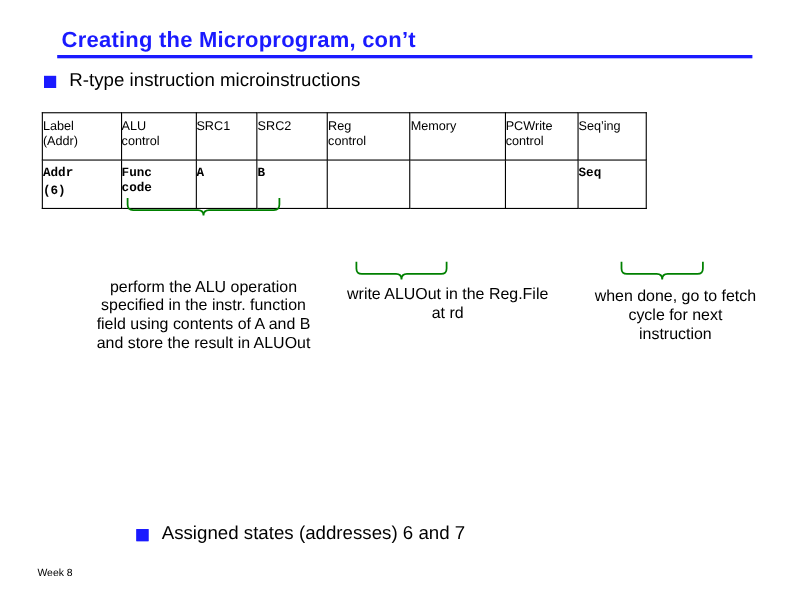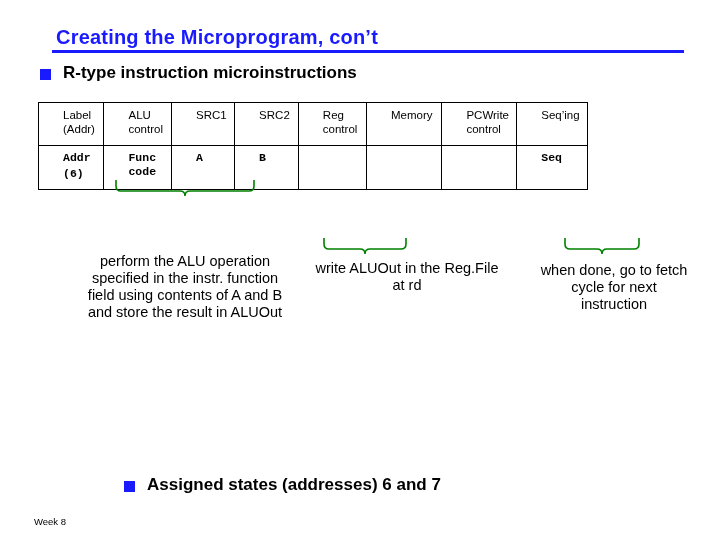--- a/index.html
+++ b/index.html
@@ -38,38 +38,38 @@
   .bullet-mark{
     width:9px;height:9px;
     border:1px solid #1a1aff;
     background:#1a1aff;
     margin-right:12px;
     flex:none;
     transform:translateY(1px);
   }
   .bullet-text{
     font-size:17px;
-    font-weight:bold;
+    font-weight:normal;
     color:#000;
     white-space:nowrap;
   }
   #bullet1{ left:40px; top:63px; }
   #bullet2{ left:124px; top:475px; }
 
   
   .tbl{
     position:absolute;
     left:38px; top:102px;
     border-collapse:collapse;
     table-layout:fixed;
   }
   .tbl td{
     border:1px solid #000;
     vertical-align:top;
-    padding:5px 6px 5px 24px;
+    padding:5px 6px 5px 0;
     font-size:11.5px;
     line-height:1.25;
     color:#000;
     font-family:"Liberation Sans", sans-serif;
     margin-left:12px;
   }
   .tbl td.mono{
     font-family:"Liberation Mono", monospace;
     font-weight:bold;
     font-size:11.5px;

